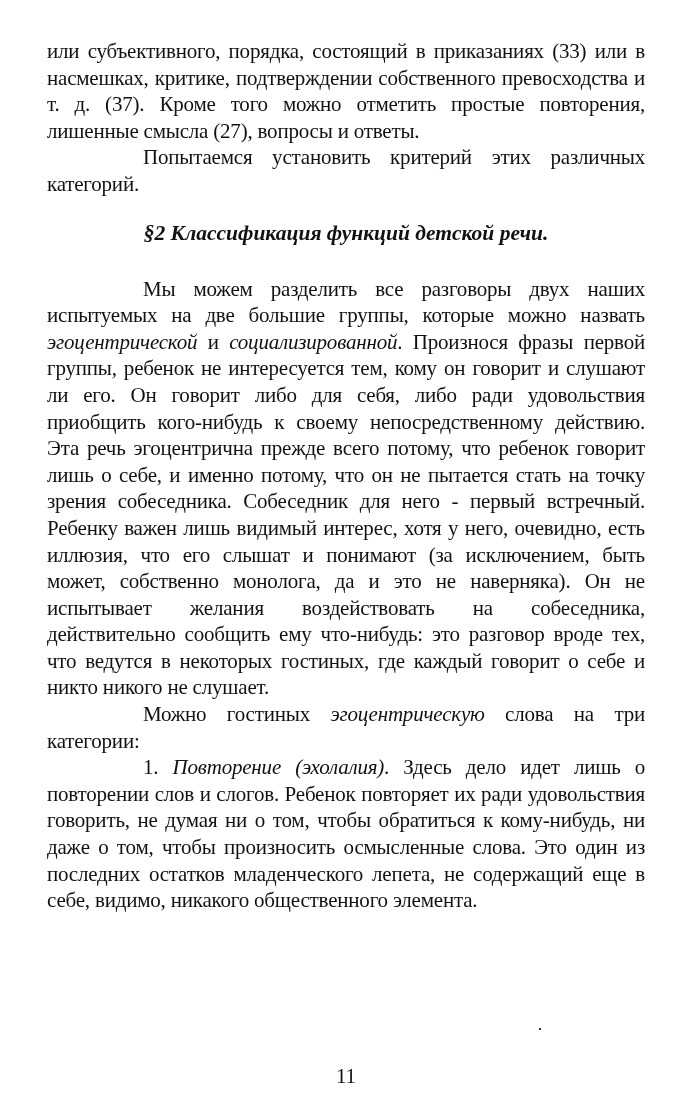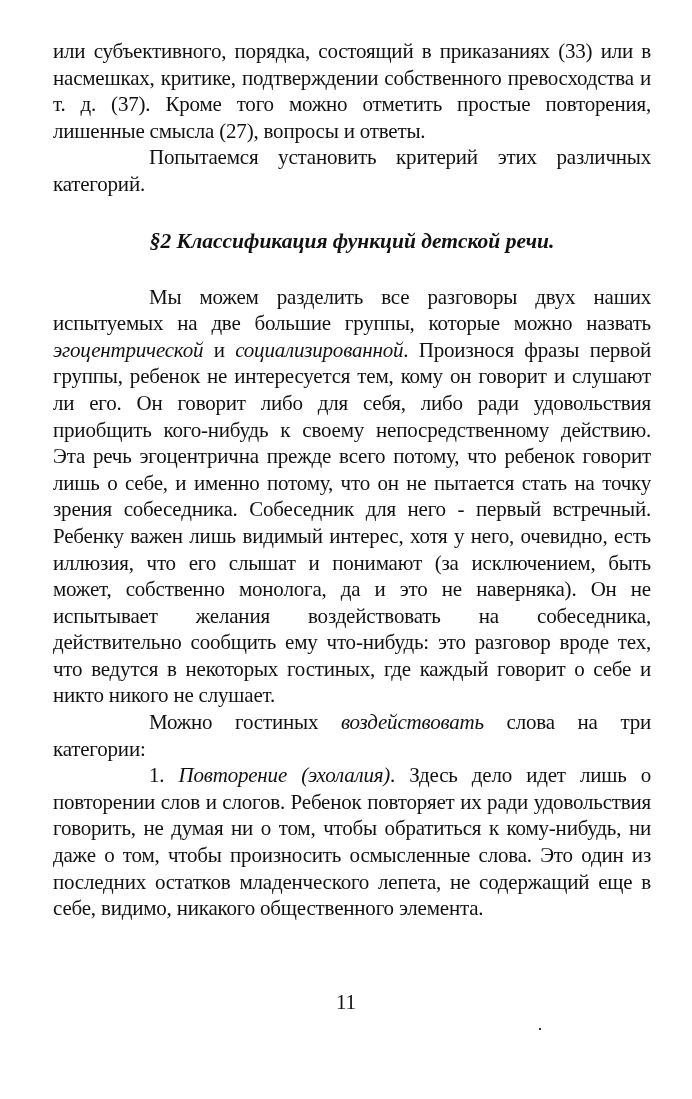--- a/index.html
+++ b/index.html
@@ -1,39 +1,39 @@
 <!DOCTYPE html>
 <html><head>
   <meta charset="utf-8">
   <style>
     html, body { margin: 0; padding: 0; background: #ffffff; }
     body { width: 692px; height: 1099px; position: relative; overflow: hidden;
            font-family: "Liberation Serif", "DejaVu Serif", serif; color: #111; }
-    .page { position: absolute; left: 53px; top: 38px; width: 598px; }
+    .page { position: absolute; left: 47px; top: 38px; width: 598px; }
     .p { font-size: 21px; line-height: 26.6px; text-align: justify; margin: 0; letter-spacing: -0.2px; }
     .indent { text-indent: 96px; }
     .heading { font-size: 21.5px; font-weight: bold; font-style: italic; text-align: center;
-               margin: 30px 0 0 0; line-height: 26px; }
+               margin: 22px 0 0 0; line-height: 26px; }
     .gap-after-heading { margin-top: 30px; }
     em { font-style: italic; }
-    .pagenum { position: absolute; left: 0; width: 692px; top: 990px; text-align: center;
+    .pagenum { position: absolute; left: 0; width: 692px; top: 1064px; text-align: center;
                font-size: 21px; }
     .dot { position: absolute; left: 539px; top: 1028px; width: 2px; height: 2px; background: #333; }
   </style>
 </head>
 <body>
 
 <div class="page">
   <p class="p">или субъективного, порядка, состоящий в приказаниях (33) или в насмешках, критике, подтверждении собственного превосходства и т. д. (37). Кроме того можно отметить простые повторения, лишенные смысла (27), вопросы и ответы.</p>
   <p class="p indent">Попытаемся установить критерий этих различных категорий.</p>
 
   <h2 class="heading">§2 Классификация функций детской речи.</h2>
 
   <p class="p indent gap-after-heading"><span>Мы можем разделить все разговоры двух наших испытуемых на две большие группы, которые можно назвать </span><em>эгоцентрической</em><span> и </span><em>социализированной</em><span>. Произнося фразы первой группы, ребенок не интересуется тем, кому он говорит и слушают ли его. Он говорит либо для себя, либо ради удовольствия приобщить кого-нибудь к своему непосредственному действию. Эта речь эгоцентрична прежде всего потому, что ребенок говорит лишь о себе, и именно потому, что он не пытается стать на точку зрения собеседника. Собеседник для него - первый встречный. Ребенку важен лишь видимый интерес, хотя у него, очевидно, есть иллюзия, что его слышат и понимают (за исключением, быть может, собственно монолога, да и это не наверняка). Он не испытывает желания воздействовать на собеседника, действительно сообщить ему что-нибудь: это разговор вроде тех, что ведутся в некоторых гостиных, где каждый говорит о себе и никто никого не слушает.</span></p>
 
-  <p class="p indent"><span>Можно гостиных </span><em>воздействовать</em><span> слова на три категории:</span></p>
+  <p class="p indent"><span>Можно гостиных </span><em>эгоцентрическую</em><span> слова на три категории:</span></p>
 
   <p class="p indent"><span>1. </span><em>Повторение (эхолалия)</em><span>. Здесь дело идет лишь о повторении слов и слогов. Ребенок повторяет их ради удовольствия говорить, не думая ни о том, чтобы обратиться к кому-нибудь, ни даже о том, чтобы произносить осмысленные слова. Это один из последних остатков младенческого лепета, не содержащий еще в себе, видимо, никакого общественного элемента.</span></p>
 
 </div>
 
 <div class="dot"></div>
 <div class="pagenum">11</div>
 
 </body></html>

